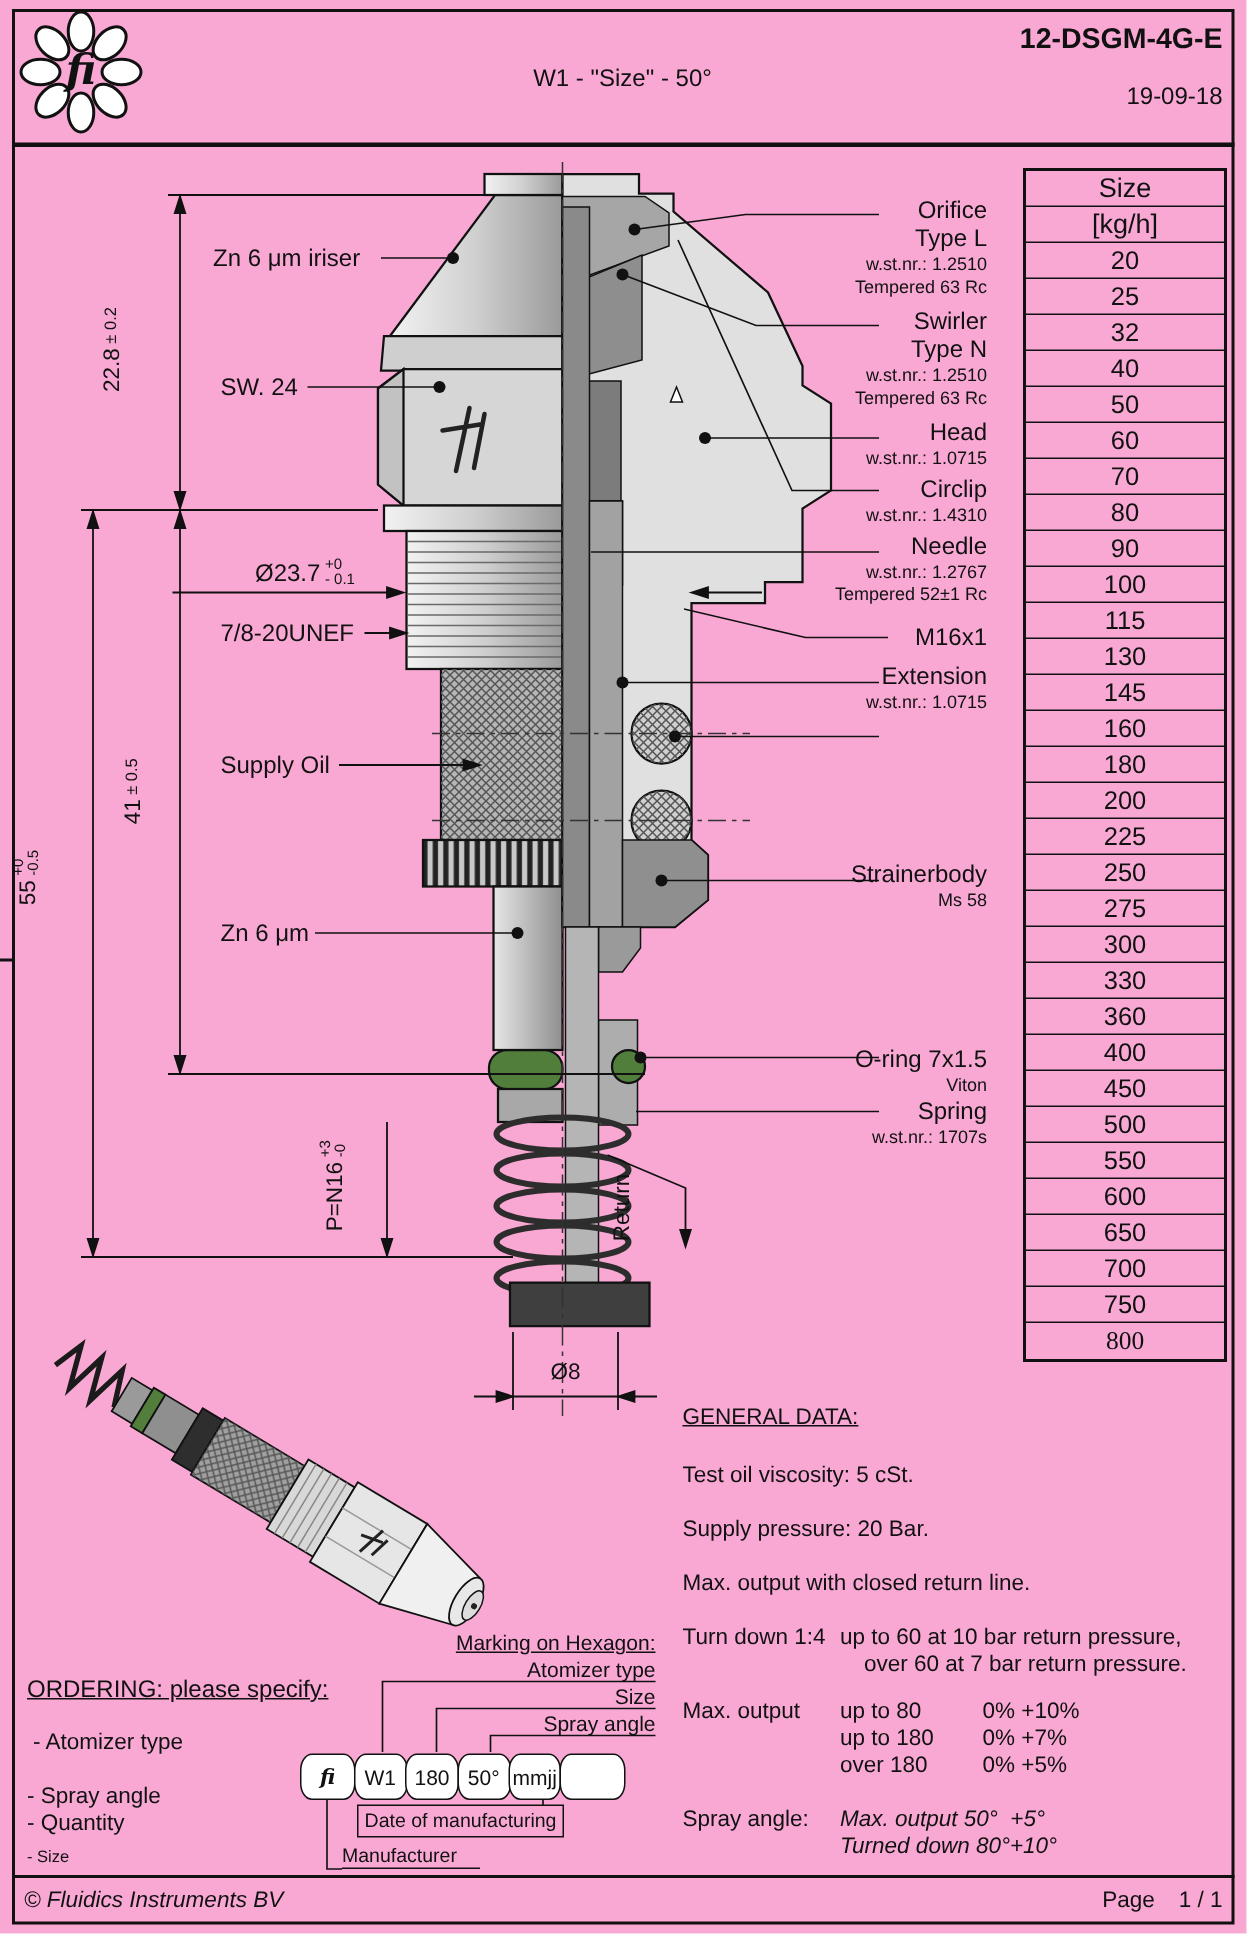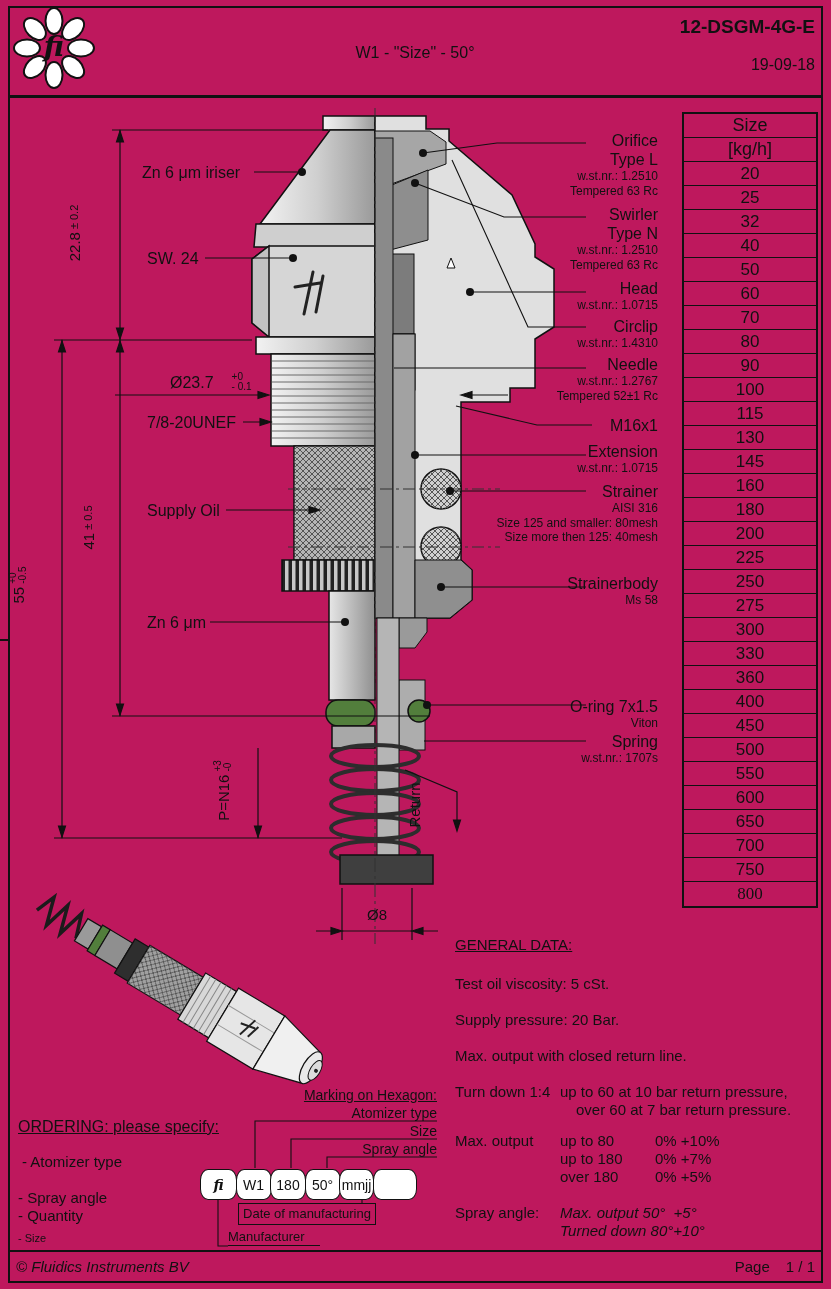--- a/index.html
+++ b/index.html
@@ -1,16 +1,16 @@
 <!DOCTYPE html>
 <html><head>
 <meta charset="utf-8">
 <style>
   html,body{margin:0;padding:0;background:#fff;}
-  #page{position:relative;width:831px;height:1289px;background:#be185d;color:#111;
+  #page{position:relative;width:831px;height:1289px;background:#f9a8d4;color:#111;
         font-family:"Liberation Sans",sans-serif;overflow:hidden;}
   .abs{position:absolute;}
   .b{font-weight:bold;}
   .i{font-style:italic;}
   .pre{white-space:pre;font-style:italic;}
   .ctr{text-align:center;}
   .rt{text-align:right;}
   
   #frame{left:8px;top:6px;width:811px;height:1273px;border:2px solid #111;}
   #hdr-rule{left:8px;top:95px;width:815px;height:3px;background:#111;}
@@ -23,21 +23,21 @@
   .trow{height:24px;line-height:23px;text-align:center;font-size:17px;border-bottom:1px solid #111;box-sizing:border-box;}
   .trow:last-child{border-bottom:none;font-family:Liberation Serif, serif;}
   .trow.th{font-size:18px;}
   
   .callout{position:absolute;right:173px;text-align:right;}
   .c-title{font-size:16px;line-height:19px;}
   .c-sub{font-size:12px;line-height:14.5px;}
   
   .l-label{position:absolute;font-size:16px;line-height:19px;}
   .tol{display:inline-flex;flex-direction:column;font-size:10px;line-height:10px;text-align:left;vertical-align:middle;}
-  .dimflex{display:flex;align-items:center;gap:18px;}
+  .dimflex{display:flex;align-items:center;gap:3px;}
   .dimsmall{font-size:11px;}
   
   .vdim{position:absolute;transform-origin:0 100%;transform:rotate(-90deg);
         display:flex;align-items:center;justify-content:center;gap:3px;height:20px;font-size:15px;}
   
   .gd{font-size:15px;line-height:18px;}
   .ul{text-decoration:underline;}
   
   #mark-strip{left:200px;top:1169px;width:223px;height:31px;display:flex;}
   .mcell{height:31px;border:1.5px solid #111;box-sizing:border-box;border-radius:8px 8px 8px 8px / 11px;
@@ -288,26 +288,20 @@
     <div class="c-sub">w.st.nr.: 1.2767</div>
     <div class="c-sub">Tempered 52±1 Rc</div>
   </div>
   <div class="callout" style="top:416px">
     <div class="c-title">M16x1</div>
   </div>
   <div class="callout" style="top:442px">
     <div class="c-title">Extension</div>
     <div class="c-sub">w.st.nr.: 1.0715</div>
   </div>
-  <div class="callout" style="top:482px">
-    <div class="c-title">Strainer</div>
-    <div class="c-sub">AISI 316</div>
-    <div class="c-sub">Size 125 and smaller: 80mesh</div>
-    <div class="c-sub">Size more then 125: 40mesh</div>
-  </div>
   <div class="callout" style="top:574px">
     <div class="c-title">Strainerbody</div>
     <div class="c-sub">Ms 58</div>
   </div>
   <div class="callout" style="top:697px">
     <div class="c-title">O-ring 7x1.5</div>
     <div class="c-sub">Viton</div>
   </div>
   <div class="callout" style="top:732px">
     <div class="c-title">Spring</div>

